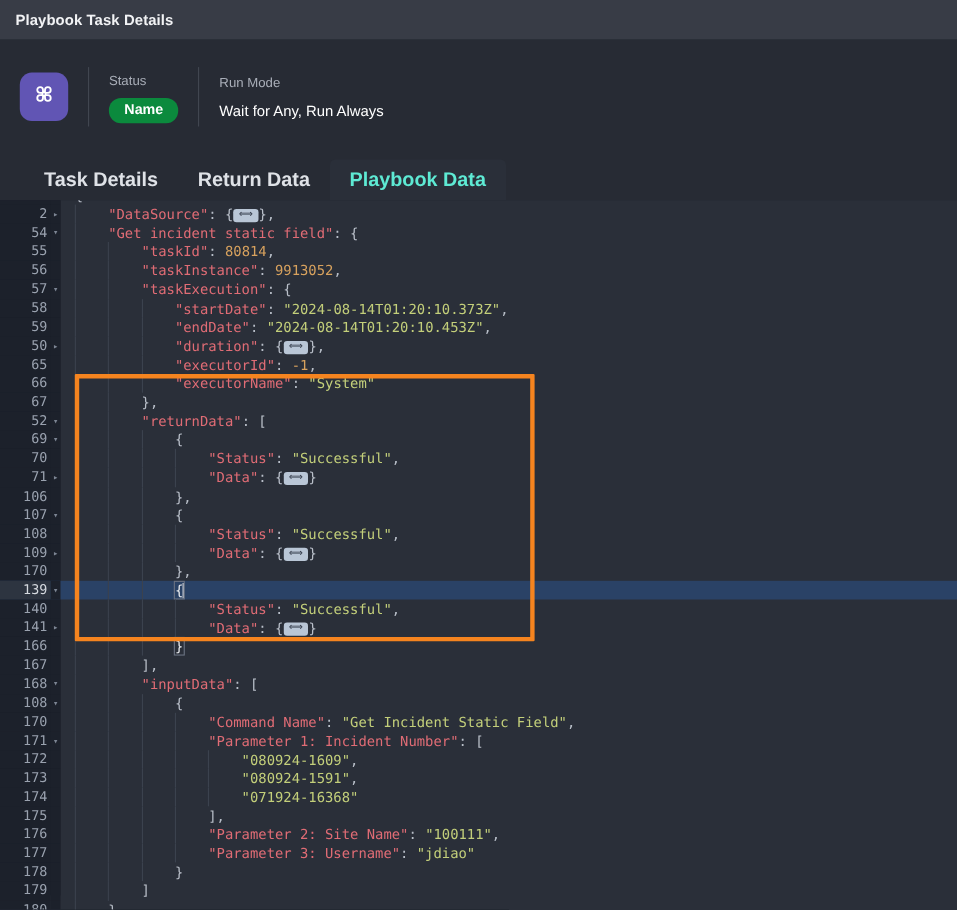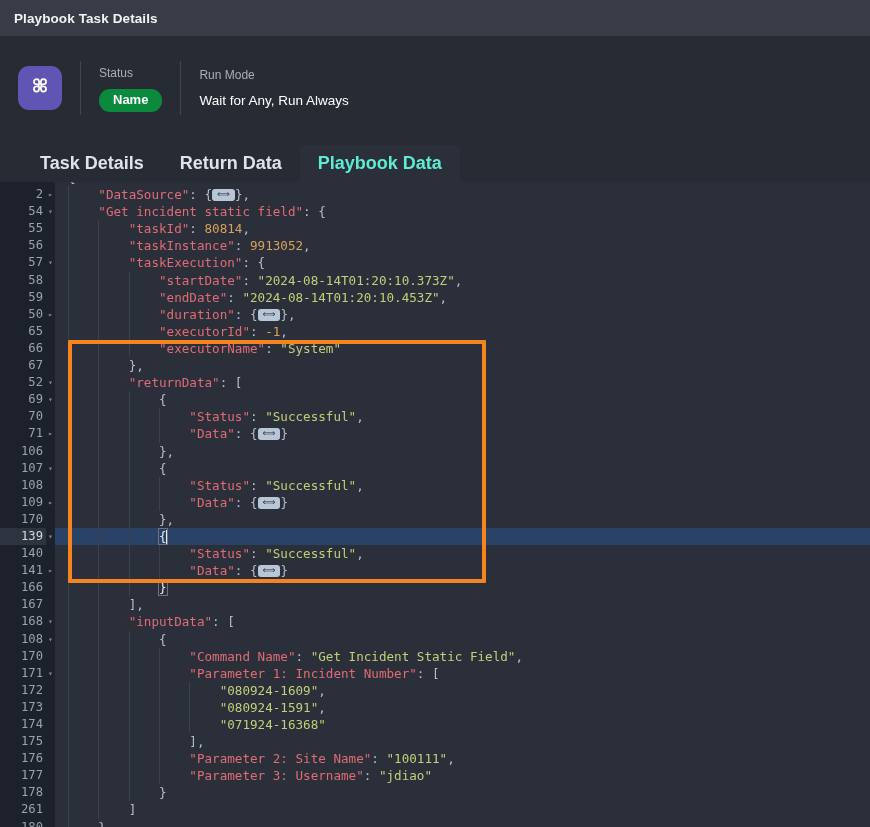--- a/index.html
+++ b/index.html
@@ -346,20 +346,20 @@
           <div class="row"><span class="ln">108</span><span class="fold">▾</span><span class="code"><span class="ig" style="left: 13px;"></span><span class="ig" style="left: 43.32px;"></span><span class="ig" style="left: 73.64px;"></span><span>            </span><span class="p">{</span></span></div>
           <div class="row"><span class="ln">170</span><span class="fold"></span><span class="code"><span class="ig" style="left: 13px;"></span><span class="ig" style="left: 43.32px;"></span><span class="ig" style="left: 73.64px;"></span><span class="ig" style="left: 103.96px;"></span><span>                </span><span class="k">"Command Name"</span><span class="p">: </span><span class="s">"Get Incident Static Field"</span><span class="p">,</span></span></div>
           <div class="row"><span class="ln">171</span><span class="fold">▾</span><span class="code"><span class="ig" style="left: 13px;"></span><span class="ig" style="left: 43.32px;"></span><span class="ig" style="left: 73.64px;"></span><span class="ig" style="left: 103.96px;"></span><span>                </span><span class="k">"Parameter 1: Incident Number"</span><span class="p">: [</span></span></div>
           <div class="row"><span class="ln">172</span><span class="fold"></span><span class="code"><span class="ig" style="left: 13px;"></span><span class="ig" style="left: 43.32px;"></span><span class="ig" style="left: 73.64px;"></span><span class="ig" style="left: 103.96px;"></span><span class="ig" style="left: 134.28px;"></span><span>                    </span><span class="s">"080924-1609"</span><span class="p">,</span></span></div>
           <div class="row"><span class="ln">173</span><span class="fold"></span><span class="code"><span class="ig" style="left: 13px;"></span><span class="ig" style="left: 43.32px;"></span><span class="ig" style="left: 73.64px;"></span><span class="ig" style="left: 103.96px;"></span><span class="ig" style="left: 134.28px;"></span><span>                    </span><span class="s">"080924-1591"</span><span class="p">,</span></span></div>
           <div class="row"><span class="ln">174</span><span class="fold"></span><span class="code"><span class="ig" style="left: 13px;"></span><span class="ig" style="left: 43.32px;"></span><span class="ig" style="left: 73.64px;"></span><span class="ig" style="left: 103.96px;"></span><span class="ig" style="left: 134.28px;"></span><span>                    </span><span class="s">"071924-16368"</span></span></div>
           <div class="row"><span class="ln">175</span><span class="fold"></span><span class="code"><span class="ig" style="left: 13px;"></span><span class="ig" style="left: 43.32px;"></span><span class="ig" style="left: 73.64px;"></span><span class="ig" style="left: 103.96px;"></span><span>                </span><span class="p">],</span></span></div>
           <div class="row"><span class="ln">176</span><span class="fold"></span><span class="code"><span class="ig" style="left: 13px;"></span><span class="ig" style="left: 43.32px;"></span><span class="ig" style="left: 73.64px;"></span><span class="ig" style="left: 103.96px;"></span><span>                </span><span class="k">"Parameter 2: Site Name"</span><span class="p">: </span><span class="s">"100111"</span><span class="p">,</span></span></div>
           <div class="row"><span class="ln">177</span><span class="fold"></span><span class="code"><span class="ig" style="left: 13px;"></span><span class="ig" style="left: 43.32px;"></span><span class="ig" style="left: 73.64px;"></span><span class="ig" style="left: 103.96px;"></span><span>                </span><span class="k">"Parameter 3: Username"</span><span class="p">: </span><span class="s">"jdiao"</span></span></div>
           <div class="row"><span class="ln">178</span><span class="fold"></span><span class="code"><span class="ig" style="left: 13px;"></span><span class="ig" style="left: 43.32px;"></span><span class="ig" style="left: 73.64px;"></span><span>            </span><span class="p">}</span></span></div>
-          <div class="row"><span class="ln">261</span><span class="fold"></span><span class="code"><span class="ig" style="left: 13px;"></span><span class="ig" style="left: 43.32px;"></span><span>        </span><span class="p">]</span></span></div>
+          <div class="row"><span class="ln">179</span><span class="fold"></span><span class="code"><span class="ig" style="left: 13px;"></span><span class="ig" style="left: 43.32px;"></span><span>        </span><span class="p">]</span></span></div>
           <div class="row"><span class="ln">180</span><span class="fold"></span><span class="code"><span class="ig" style="left: 13px;"></span><span>    </span><span class="p">}</span></span></div>
         </div>
     </div>
     <div class="annot-box" id="annot-box" style="left: 68px; top: 158px; width: 418px; height: 243px; border-color: rgb(245, 132, 31);"></div>
   </div>
 
 </div>
 
 </body></html>

